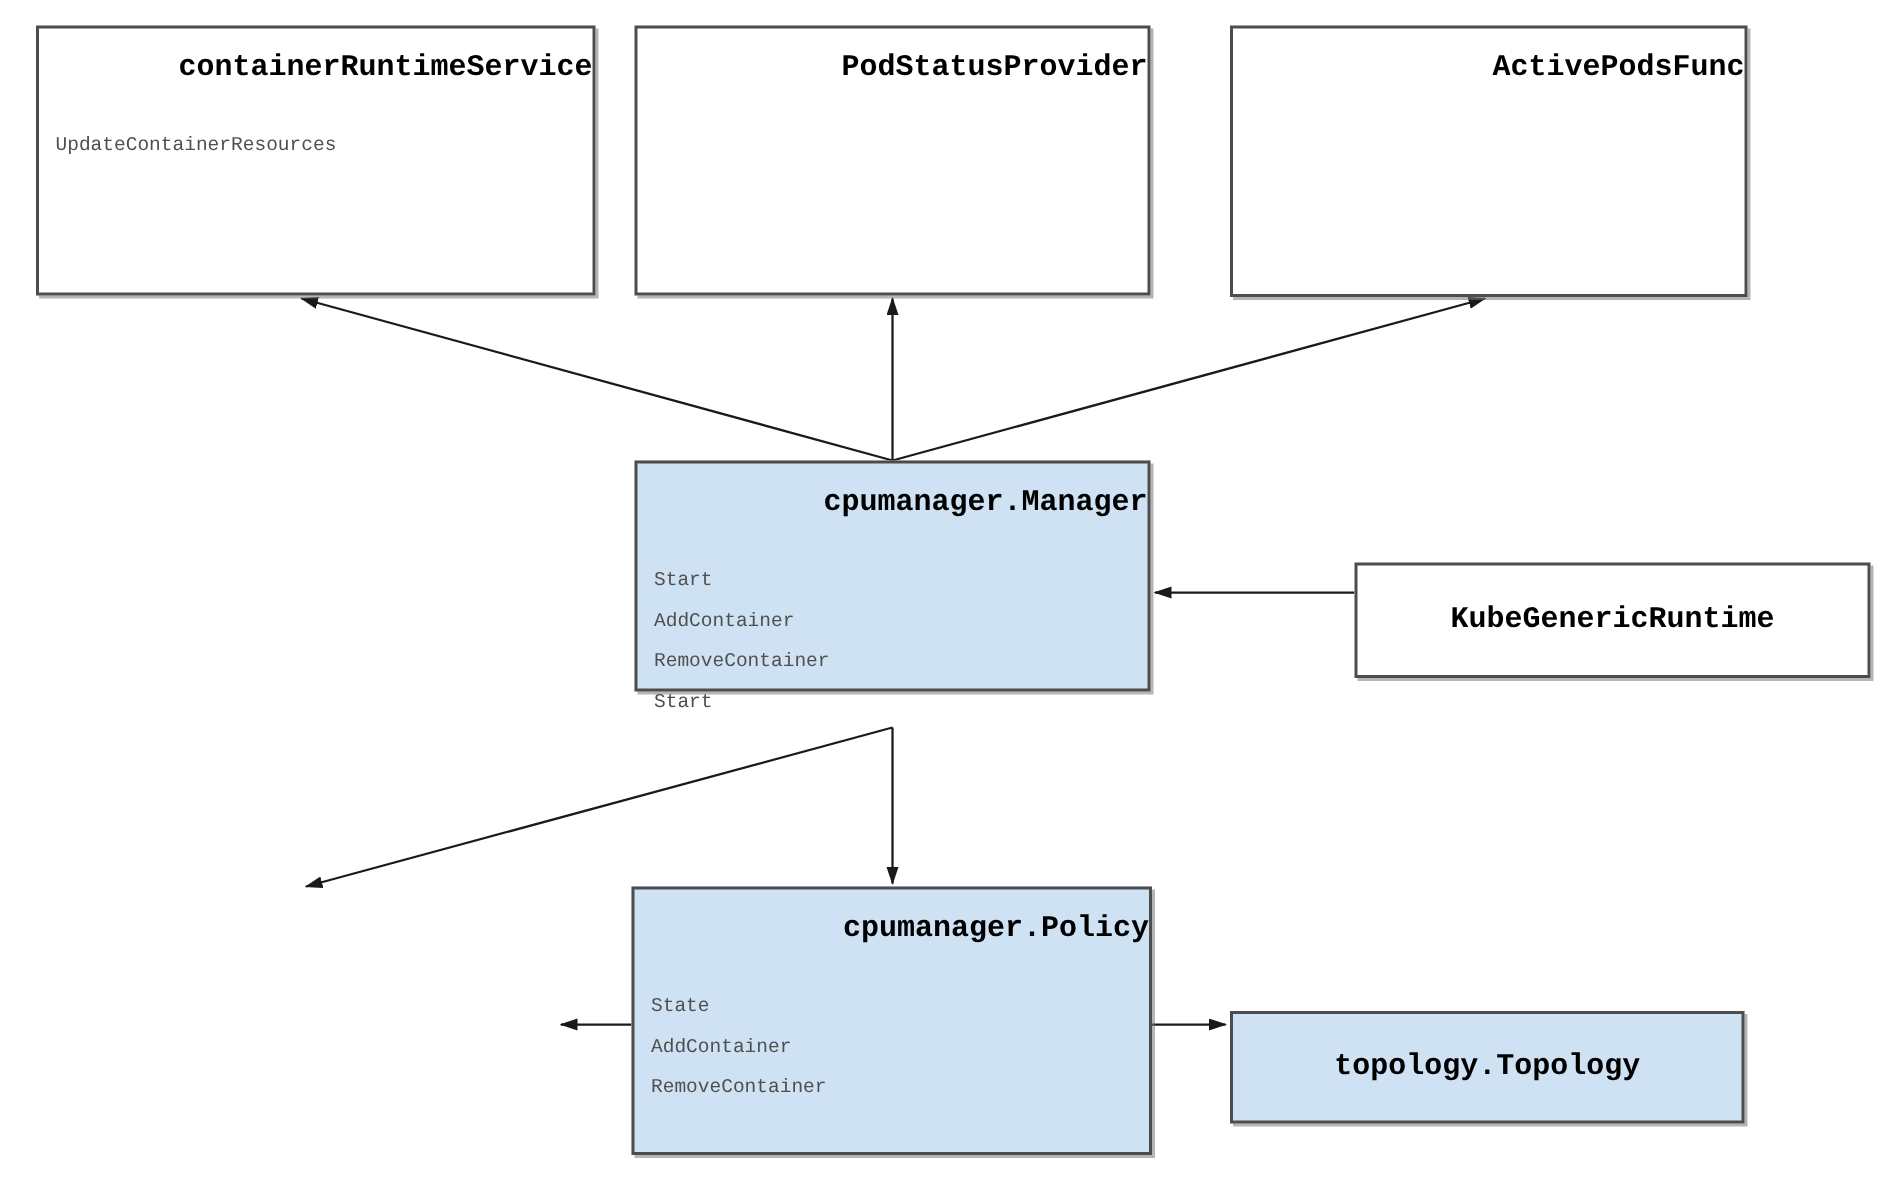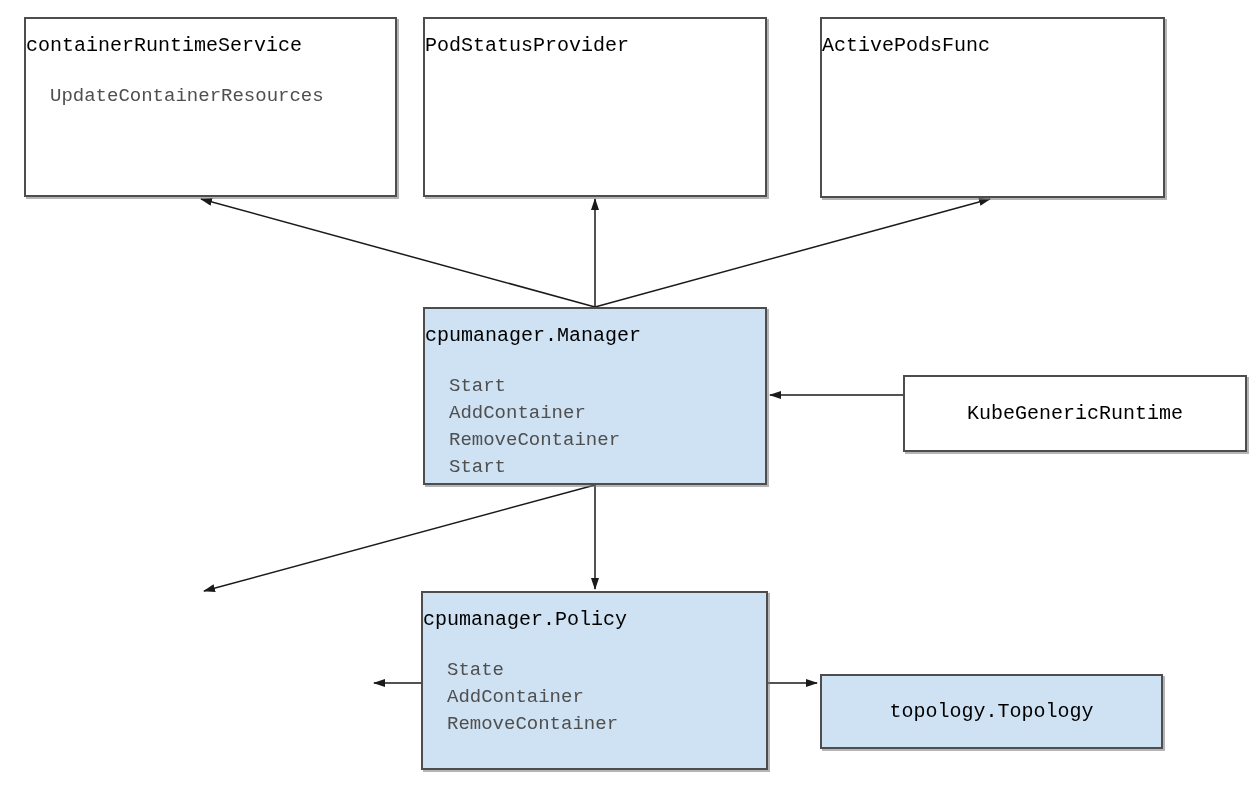--- a/index.html
+++ b/index.html
@@ -21,37 +21,37 @@
     position: absolute;
     box-sizing: border-box;
     border: 2px solid #4d4d4d;
     box-shadow: 2px 2px 0 rgba(120,120,120,0.55);
   }
   .node.plain  { background: #ffffff; }
   .node.accent { background: #cfe2f3; }
   .node-title {
     display: block;
     margin-top: 15px;
-    text-align: left;
-    font-weight: normal;
+    text-align: right;
+    font-weight: bold;
     font-size: 20px;
     color: #000000;
     white-space: nowrap;
   }
   .node.vcenter {
     display: flex;
     align-items: center;
     justify-content: center;
     margin-top: 20px;
   }
   .node.vcenter .node-title { margin-top: 0; }
   .methods {
     margin: 26px 0 0 0;
-    padding-left: 24px;
-    font-size: 19px;
+    padding-left: 11px;
+    font-size: 13px;
     line-height: 27px;
     color: #4f4f4f;
     white-space: nowrap;
   }
   .method-label { display: block; }
 </style>
 </head>
 <body>
 
 <div class="canvas" style="background: rgb(255, 255, 255);">
@@ -77,21 +77,21 @@
       <div class="methods" style="color: rgb(79, 79, 79);">
         <span class="method-label">UpdateContainerResources</span>
       </div>
     </div>
     <div class="node plain" style="left: 820px; top: 17px; width: 345px; height: 181px; border-color: rgb(77, 77, 77); background: rgb(255, 255, 255);">
       <span class="node-title" style="color: rgb(0, 0, 0);">ActivePodsFunc</span>
     </div>
     <div class="node plain" style="left: 423px; top: 17px; width: 344px; height: 180px; border-color: rgb(77, 77, 77); background: rgb(255, 255, 255);">
       <span class="node-title" style="color: rgb(0, 0, 0);">PodStatusProvider</span>
     </div>
-    <div class="node accent" style="left: 423px; top: 307px; width: 344px; height: 178px; border-color: rgb(77, 77, 77); background: rgb(207, 226, 243);">
+    <div class="node accent" style="left: 423px; top: 307px; width: 344px; height: 154px; border-color: rgb(77, 77, 77); background: rgb(207, 226, 243);">
       <span class="node-title" style="color: rgb(0, 0, 0);">cpumanager.Manager</span>
       <div class="methods" style="color: rgb(79, 79, 79);">
         <span class="method-label">Start</span>
         <span class="method-label">AddContainer</span>
         <span class="method-label">RemoveContainer</span>
         <span class="method-label">Start</span>
       </div>
     </div>
     <div class="node plain vcenter" style="left: 903px; top: 355px; width: 344px; height: 77px; border-color: rgb(77, 77, 77); background: rgb(255, 255, 255);">
       <span class="node-title" style="color: rgb(0, 0, 0);">KubeGenericRuntime</span>

